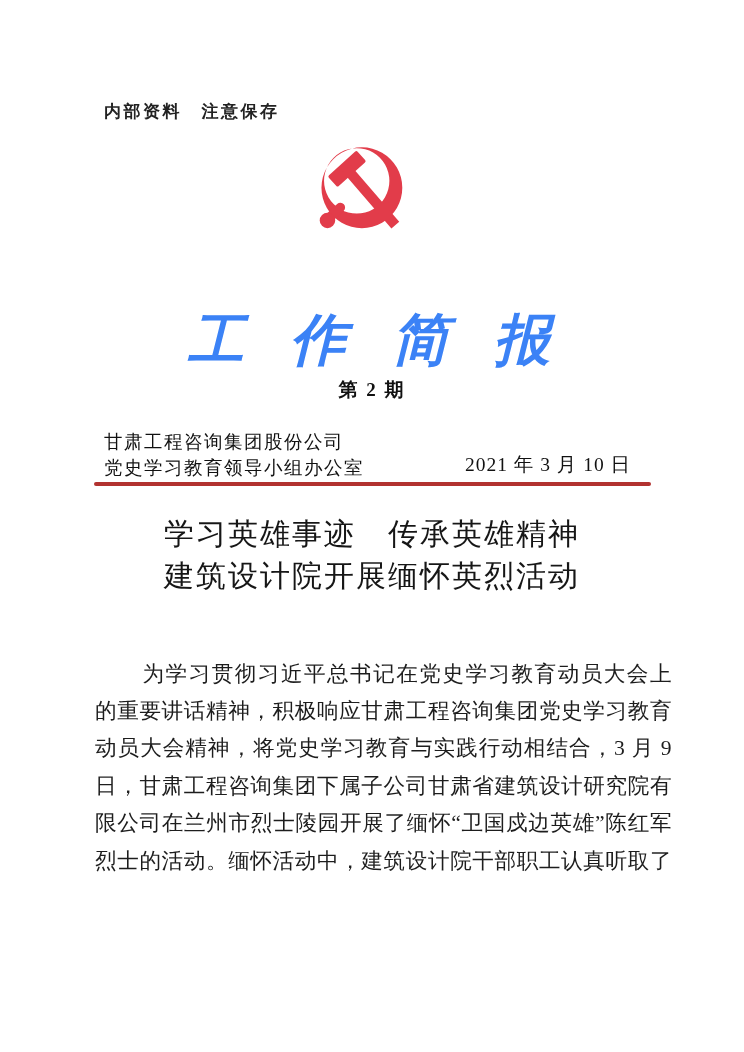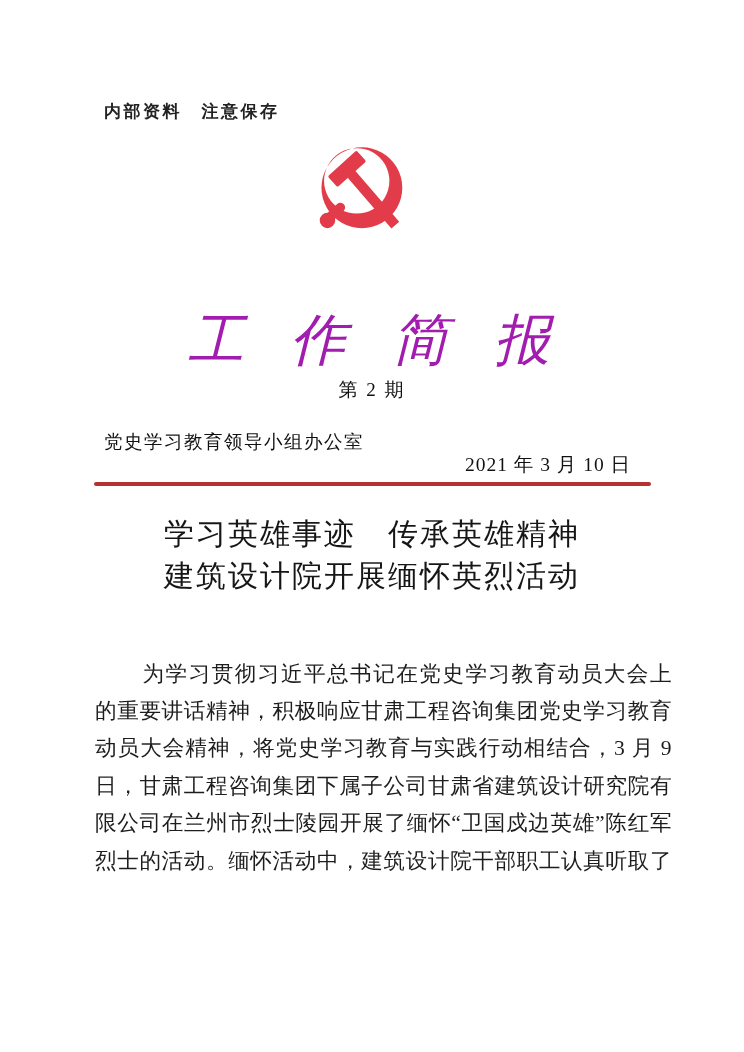--- a/index.html
+++ b/index.html
@@ -31,32 +31,32 @@
     font-size:37px;
     font-weight:700;
     letter-spacing:2px;
     color:#e25b72;
   }
 
   .callig-title{
     left:0;top:303px;width:744px;
     text-align:center;
     font-size:56px;
-    font-weight:400;
+    font-weight:700;
     font-style:italic;
     letter-spacing:6px;
-    color:#a21caf;
+    color:#3b82f6;
     white-space:pre;
   }
 
   .issue-no{
     left:0;top:377px;width:744px;
     text-align:center;
     font-size:19px;
-    font-weight:400;
+    font-weight:700;
     letter-spacing:2px;
     color:#111111;
   }
 
   .issuer{
     left:104px;top:429px;
     font-size:18.5px;
     line-height:26px;
     letter-spacing:1.5px;
     color:#111111;
@@ -125,20 +125,21 @@
 
     <circle cx="11" cy="92" r="9" fill="#e23c4a"></circle>
   </svg>
 
 
   <div class="abs callig-title">工  作  简  报</div>
 
   <div class="abs issue-no">第 2 期</div>
 
   <div class="abs issuer">
+    <div>甘肃工程咨询集团股份公司</div>
     <div>党史学习教育领导小组办公室</div>
   </div>
 
   <div class="abs date">2021 年 3 月 10 日</div>
 
   <div class="abs red-rule"></div>
 
   <div class="abs headline">学习英雄事迹　传承英雄精神
 建筑设计院开展缅怀英烈活动</div>
 

